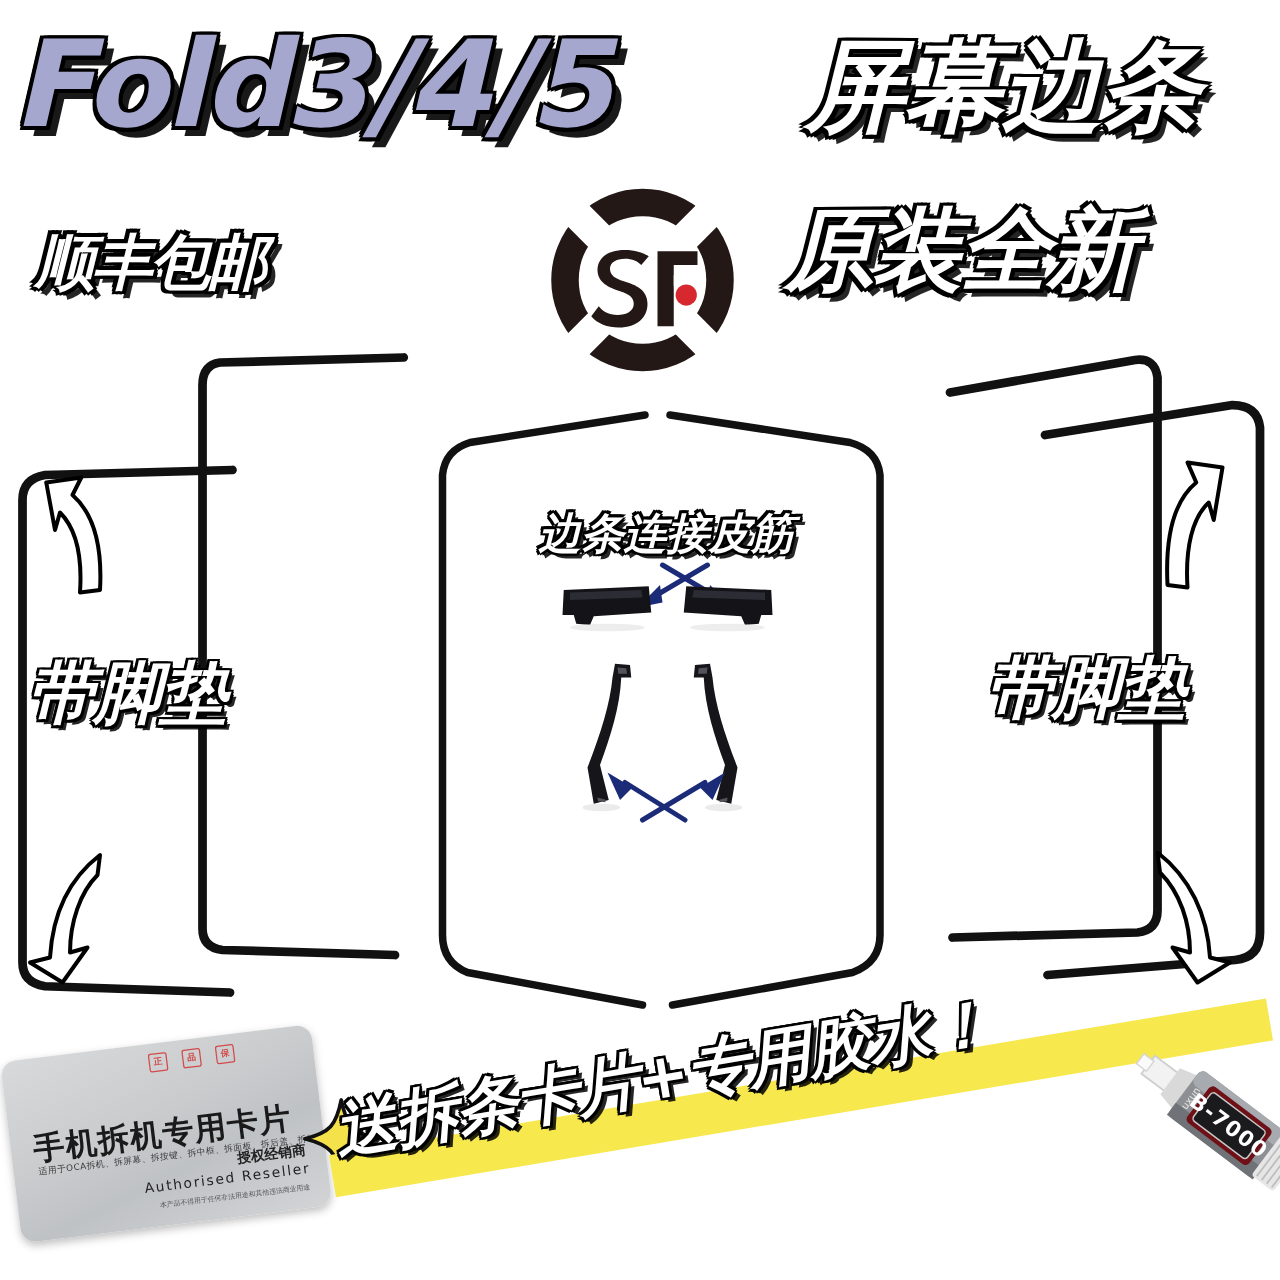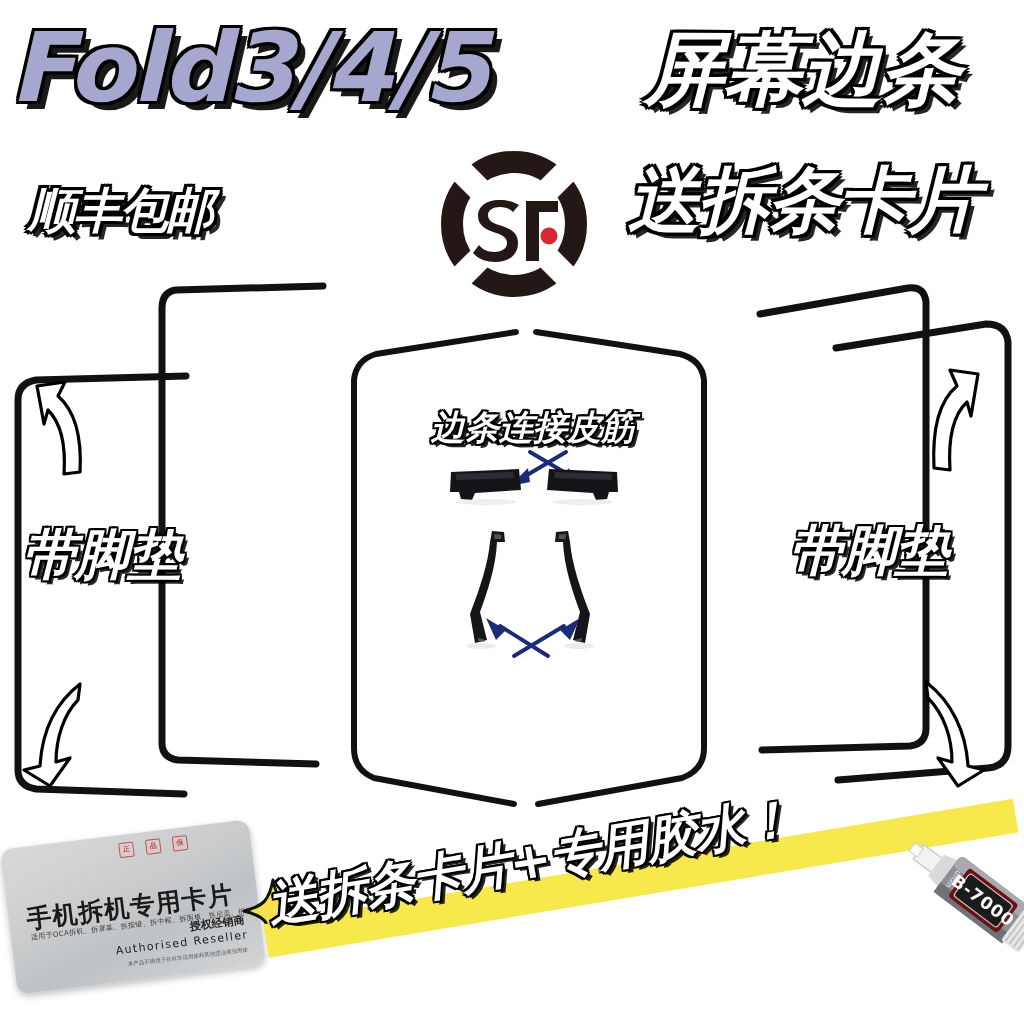--- a/index.html
+++ b/index.html
@@ -176,21 +176,21 @@
         <path d="M60 50 C44 50 38 58 38 66 C38 76 47 80 56 83 C63 85 67 88 67 93 C67 99 61 102 54 102 C47 102 42 99 39 95
                  L33 103 C38 109 46 112 55 112 C70 112 78 104 78 93 C78 82 69 78 59 75 C52 73 48 70 48 65 C48 60 53 57 60 57
                  C66 57 70 59 73 62 L79 55 C74 52 68 50 60 50 Z" fill="#231815"></path>
 
         <path d="M86 51 L118 51 L118 62 L99 62 L99 111 L86 111 Z" fill="#231815"></path>
         <path d="M99 70 L112 70 L112 79 L99 79 Z" fill="#ffffff"></path>
         <circle cx="109" cy="86" r="8.5" fill="#d7282f"></circle>
       </svg>
     </div>
 
-    <div id="ship-right" class="cn-outline">送拆条卡片</div>
+    <div id="ship-right" class="cn-outline">原装全新</div>
   </div>
 
   <div class="bezel" style="left:140px;top:278px;width:190px;height:500px;">
     <svg width="190" height="500" viewBox="0 0 190 500">
       <path class="bez-path" stroke-width="7" d="M183 8 L36 12 Q22 14 22 30 L22 465 Q22 480 38 482 L176 486"></path>
     </svg>
   </div>
 
   <div class="bezel" style="left:4px;top:368px;width:190px;height:440px;">
     <svg width="190" height="440" viewBox="0 0 190 440">

